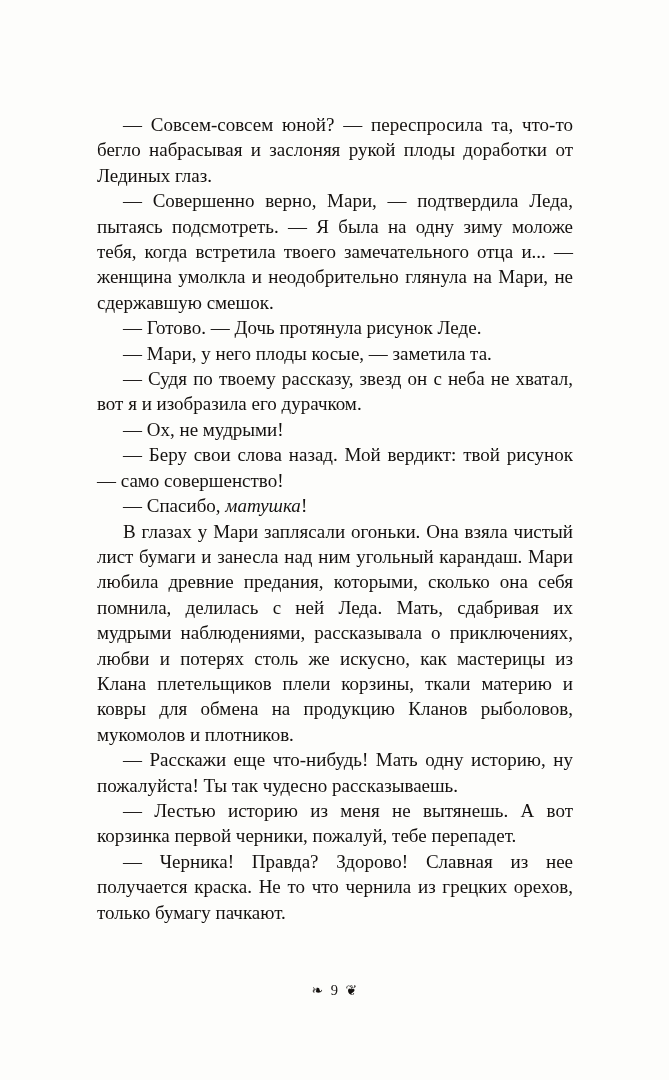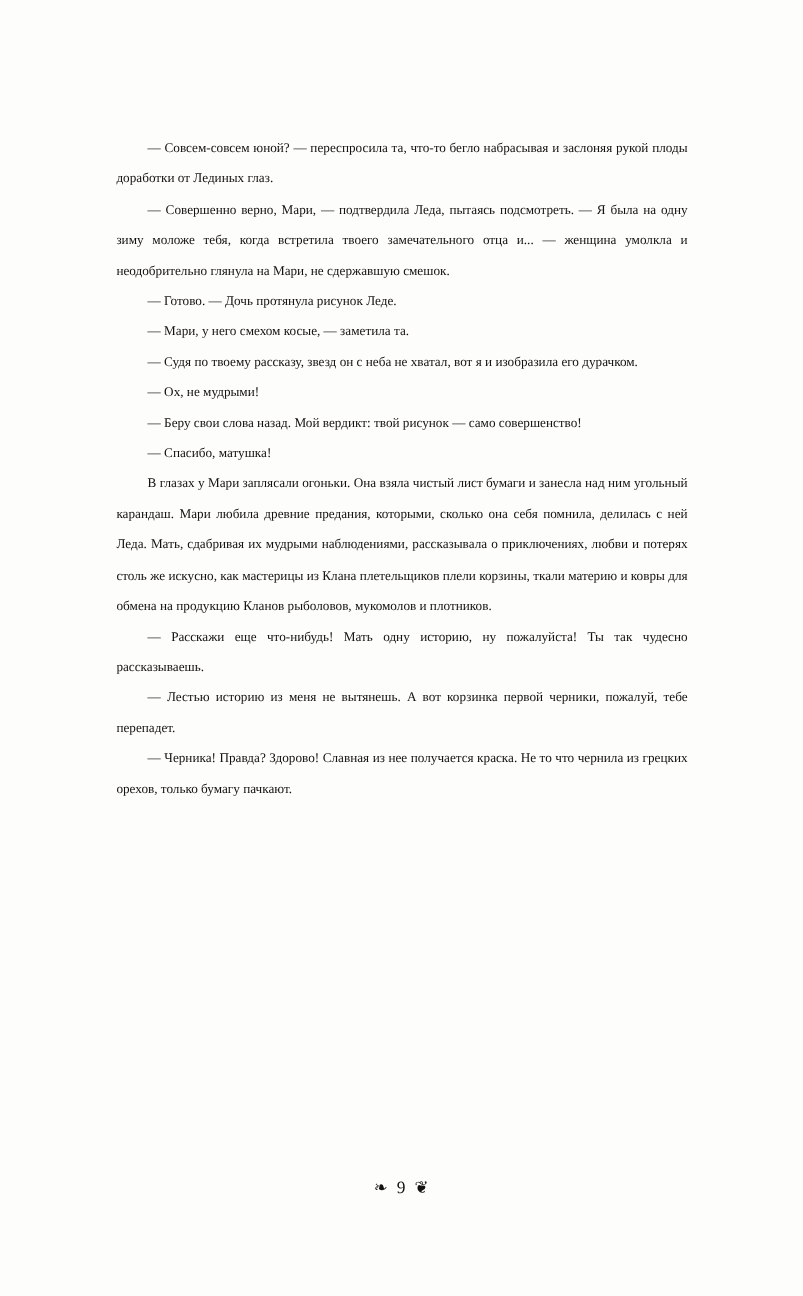--- a/index.html
+++ b/index.html
@@ -21,33 +21,34 @@
     width: 669px;
     height: 1080px;
     background: #fdfdfb;
   }
   .text-block {
     position: absolute;
     left: 97px;
     top: 112px;
     width: 476px;
     font-family: "Liberation Serif", serif;
-    font-size: 11px;
+    font-size: 19px;
     line-height: 25.4px;
     color: #14110f;
     text-align: justify;
     text-justify: inter-word;
     -webkit-hyphens: manual;
     hyphens: manual;
   }
   p.para {
     margin: 0;
     text-indent: 26px;
   }
   .ital {
+    font-style: italic;
   }
   .folio {
     position: absolute;
     left: 0;
     top: 982px;
     width: 669px;
     text-align: center;
     font-family: "Liberation Serif", serif;
     font-size: 14px;
     color: #14110f;
@@ -69,21 +70,21 @@
 </style>
 </head>
 <body>
 
 <div class="page">
 
   <div class="text-block">
     <p class="para">— Совсем-совсем юной? — переспросила та, что-то бегло набрасывая и заслоняя рукой плоды доработки от Лединых глаз.</p>
     <p class="para">— Совершенно верно, Мари, — подтвердила Леда, пытаясь подсмотреть. — Я была на одну зиму моложе тебя, когда встретила твоего замечательного отца и... — женщина умолкла и неодобрительно глянула на Мари, не сдержавшую смешок.</p>
     <p class="para">— Готово. — Дочь протянула рисунок Леде.</p>
-    <p class="para">— Мари, у него смехом косые, — заметила та.</p>
+    <p class="para">— Мари, у него плоды косые, — заметила та.</p>
     <p class="para">— Судя по твоему рассказу, звезд он с неба не хватал, вот я и изобразила его дурачком.</p>
     <p class="para">— Ох, не мудрыми!</p>
     <p class="para">— Беру свои слова назад. Мой вердикт: твой рисунок — само совершенство!</p>
     <p class="para"><span>— Спасибо, </span><span class="ital">матушка</span><span>!</span></p>
     <p class="para">В глазах у Мари заплясали огоньки. Она взяла чистый лист бумаги и занесла над ним угольный карандаш. Мари любила древние предания, которыми, сколько она себя помнила, делилась с ней Леда. Мать, сдабривая их мудрыми наблюдениями, рассказывала о приключениях, любви и потерях столь же искусно, как мастерицы из Клана плетельщиков плели корзины, ткали материю и ковры для обмена на продукцию Кланов рыболовов, мукомолов и плотников.</p>
     <p class="para">— Расскажи еще что-нибудь! Мать одну историю, ну пожалуйста! Ты так чудесно рассказываешь.</p>
     <p class="para">— Лестью историю из меня не вытянешь. А вот корзинка первой черники, пожалуй, тебе перепадет.</p>
     <p class="para">— Черника! Правда? Здорово! Славная из нее получается краска. Не то что чернила из грецких орехов, только бумагу пачкают.</p>
   </div>
 

